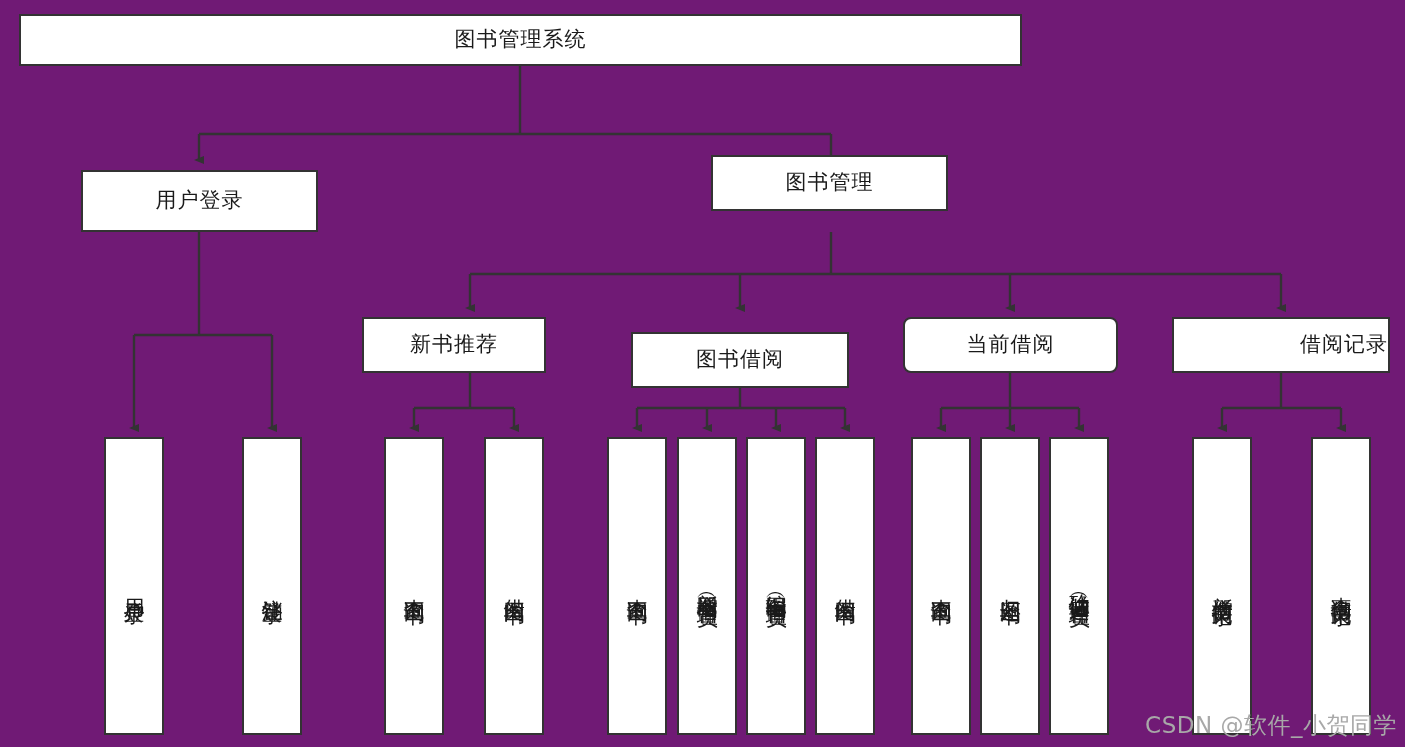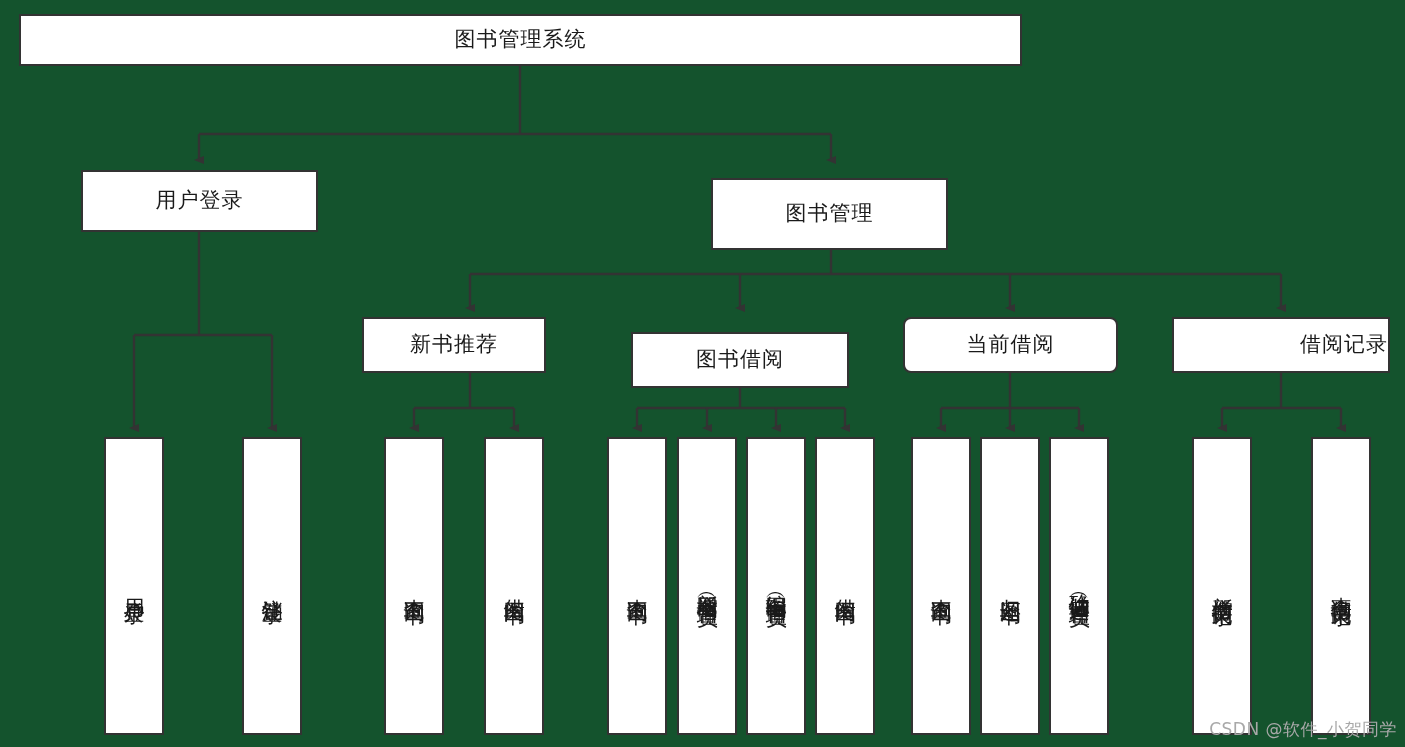--- a/index.html
+++ b/index.html
@@ -7,21 +7,21 @@
     padding: 0;
     background: #ffffff;
   }
   body {
     font-family: "DejaVu Sans", "Liberation Sans", sans-serif;
   }
   #canvas {
     position: relative;
     width: 1405px;
     height: 747px;
-    background: #14532d;
+    background: #701a75;
     overflow: hidden;
   }
   svg.wires {
     position: absolute;
     left: 0;
     top: 0;
     width: 1405px;
     height: 747px;
     pointer-events: none;
   }
@@ -55,21 +55,21 @@
   }
   .node-v .vtext {
     writing-mode: vertical-rl;
     text-orientation: upright;
     display: block;
   }
   .watermark {
     position: absolute;
     right: 8px;
     bottom: 6px;
-    font-size: 17px;
+    font-size: 23px;
     color: #a8a8a8;
     letter-spacing: 0.5px;
     z-index: 5;
     white-space: nowrap;
   }
 </style>
 </head>
 <body>
 
 <div id="canvas">
@@ -124,21 +124,21 @@
     </g>
   </svg>
 
   <div class="node node-h" style="left:19px; top:14px; width:1003px; height:52px;">
     <span>图书管理系统</span>
   </div>
 
   <div class="node node-h" style="left:81px; top:170px; width:237px; height:62px;">
     <span>用户登录</span>
   </div>
-  <div class="node node-h" style="left:711px; top:178px; width:237px; height:72px;">
+  <div class="node node-h" style="left:711px; top:155px; width:237px; height:56px;">
     <span>图书管理</span>
   </div>
 
   <div class="node node-h" style="left:362px; top:317px; width:184px; height:56px;">
     <span>新书推荐</span>
   </div>
   <div class="node node-h" style="left:631px; top:332px; width:218px; height:56px;">
     <span>图书借阅</span>
   </div>
   <div class="node node-h" style="left:903px; top:317px; width:215px; height:56px;border-radius:8px;">

